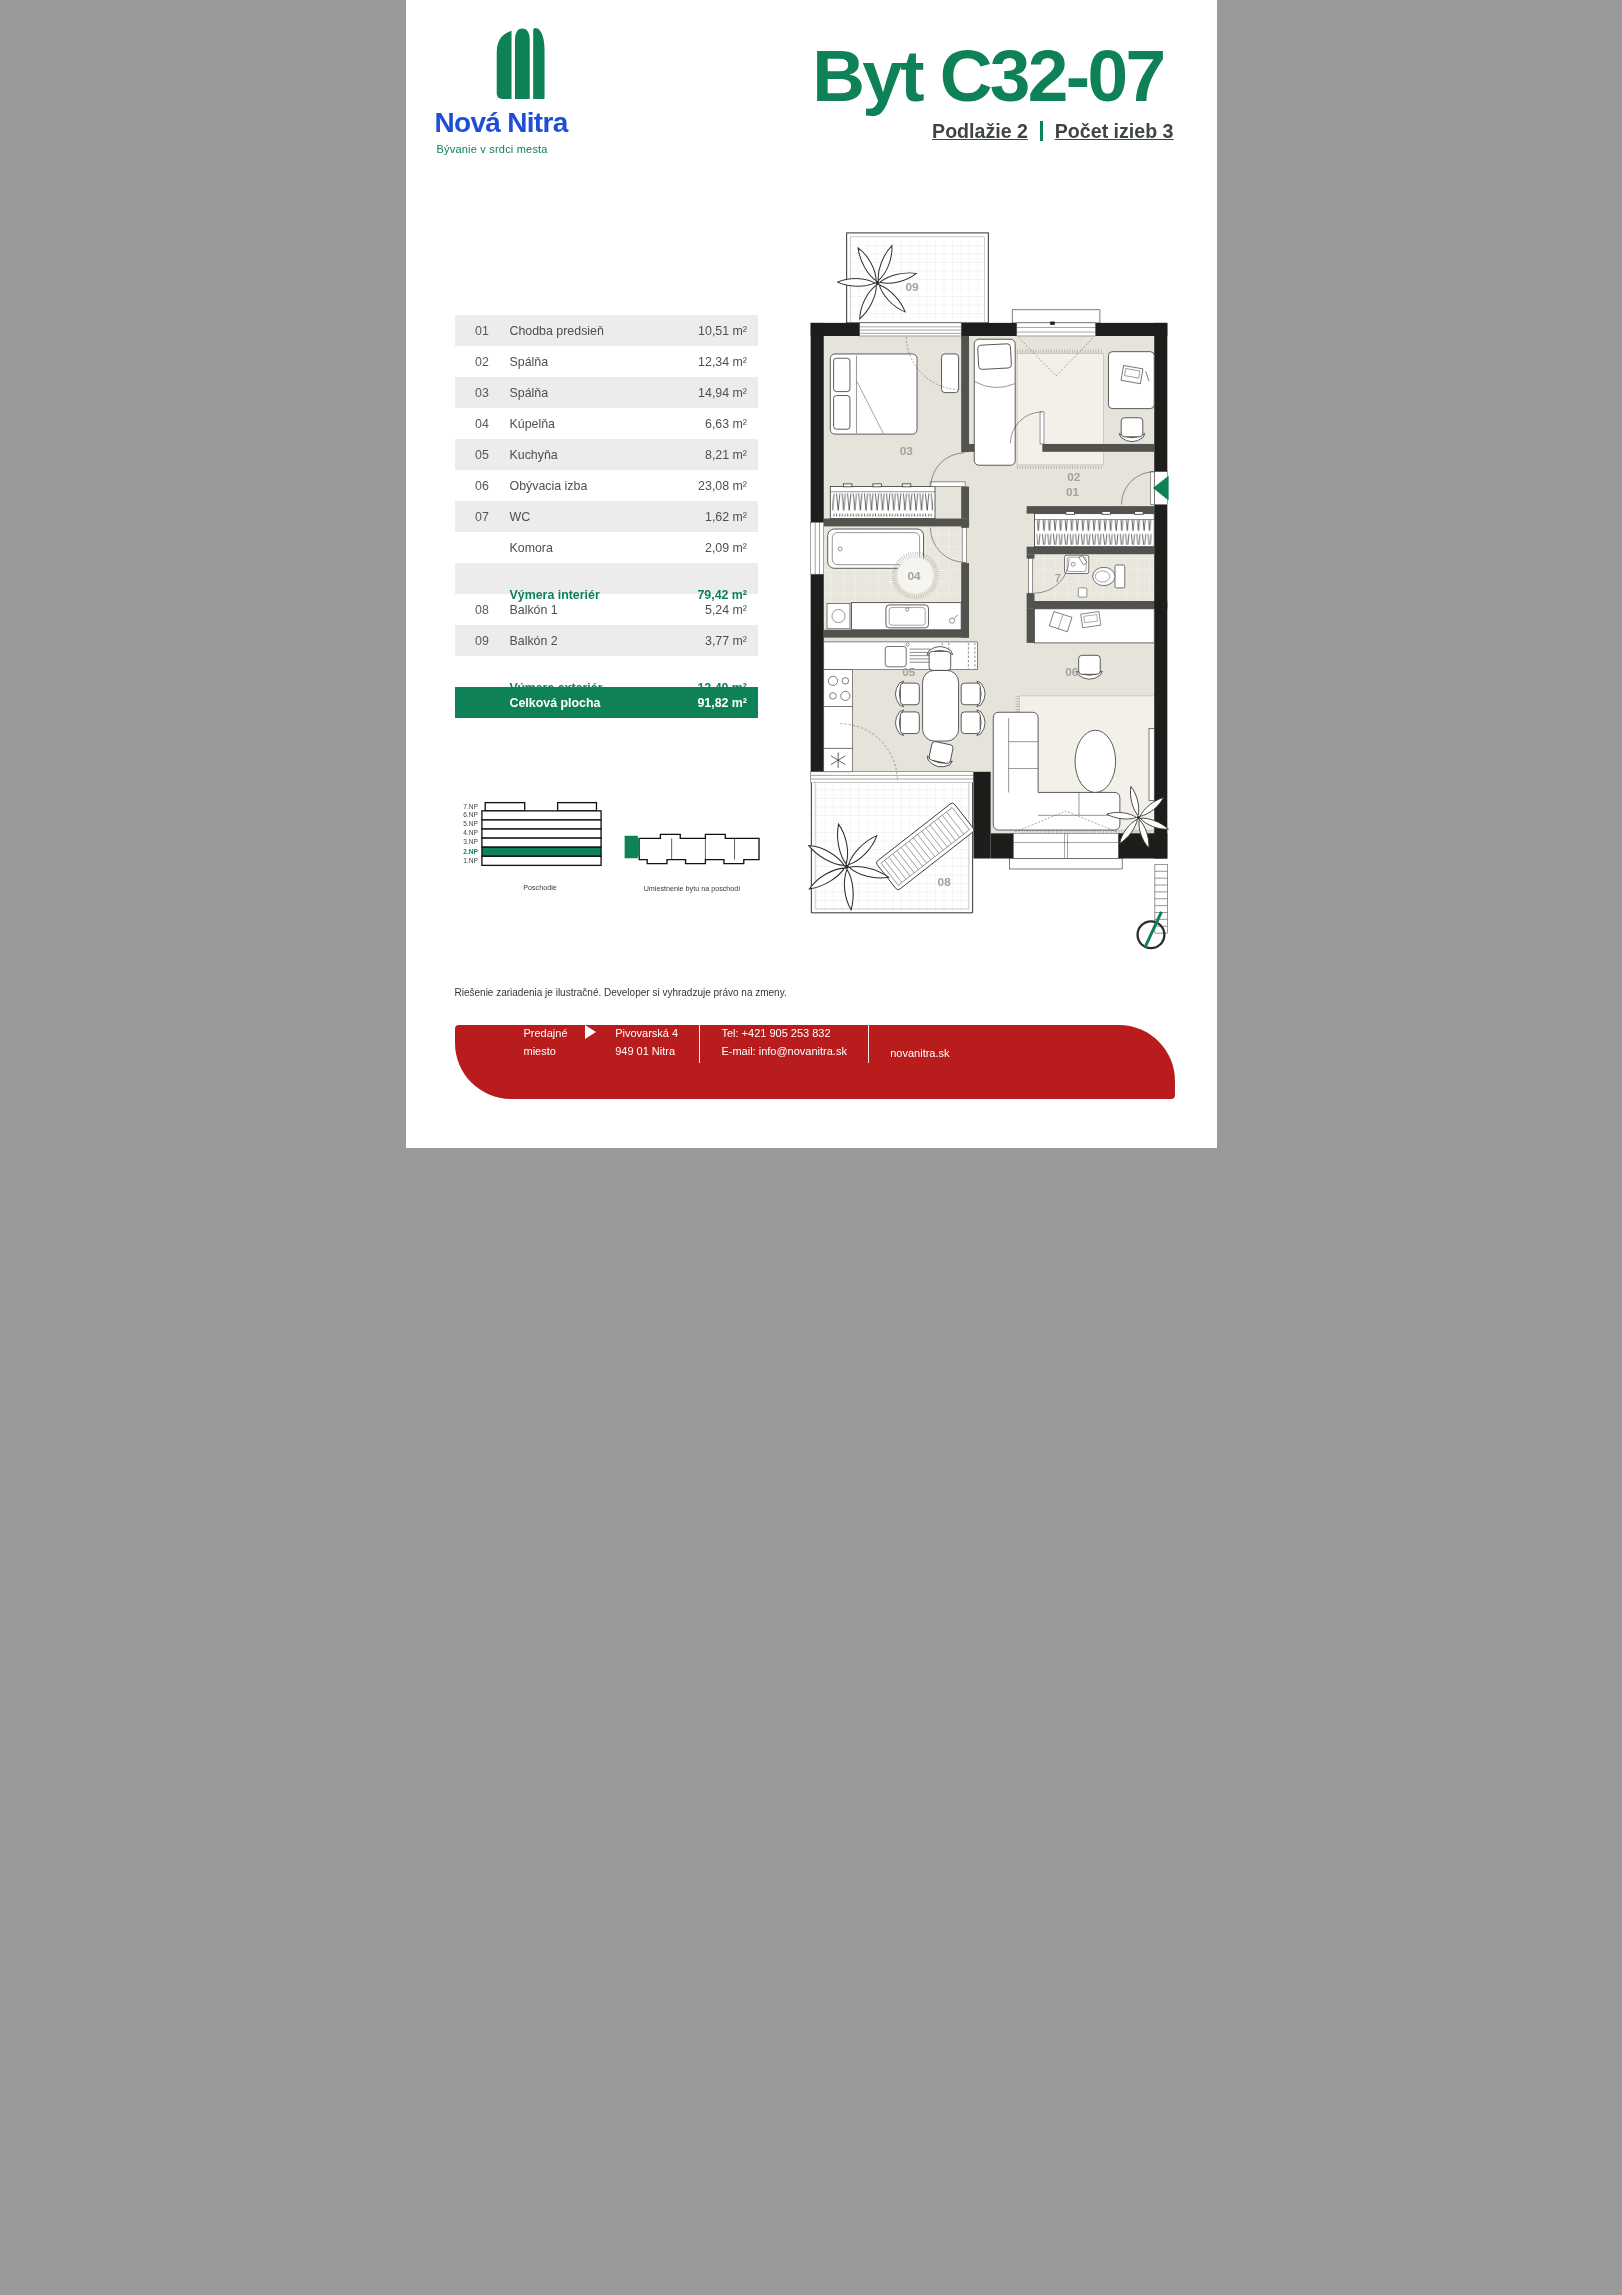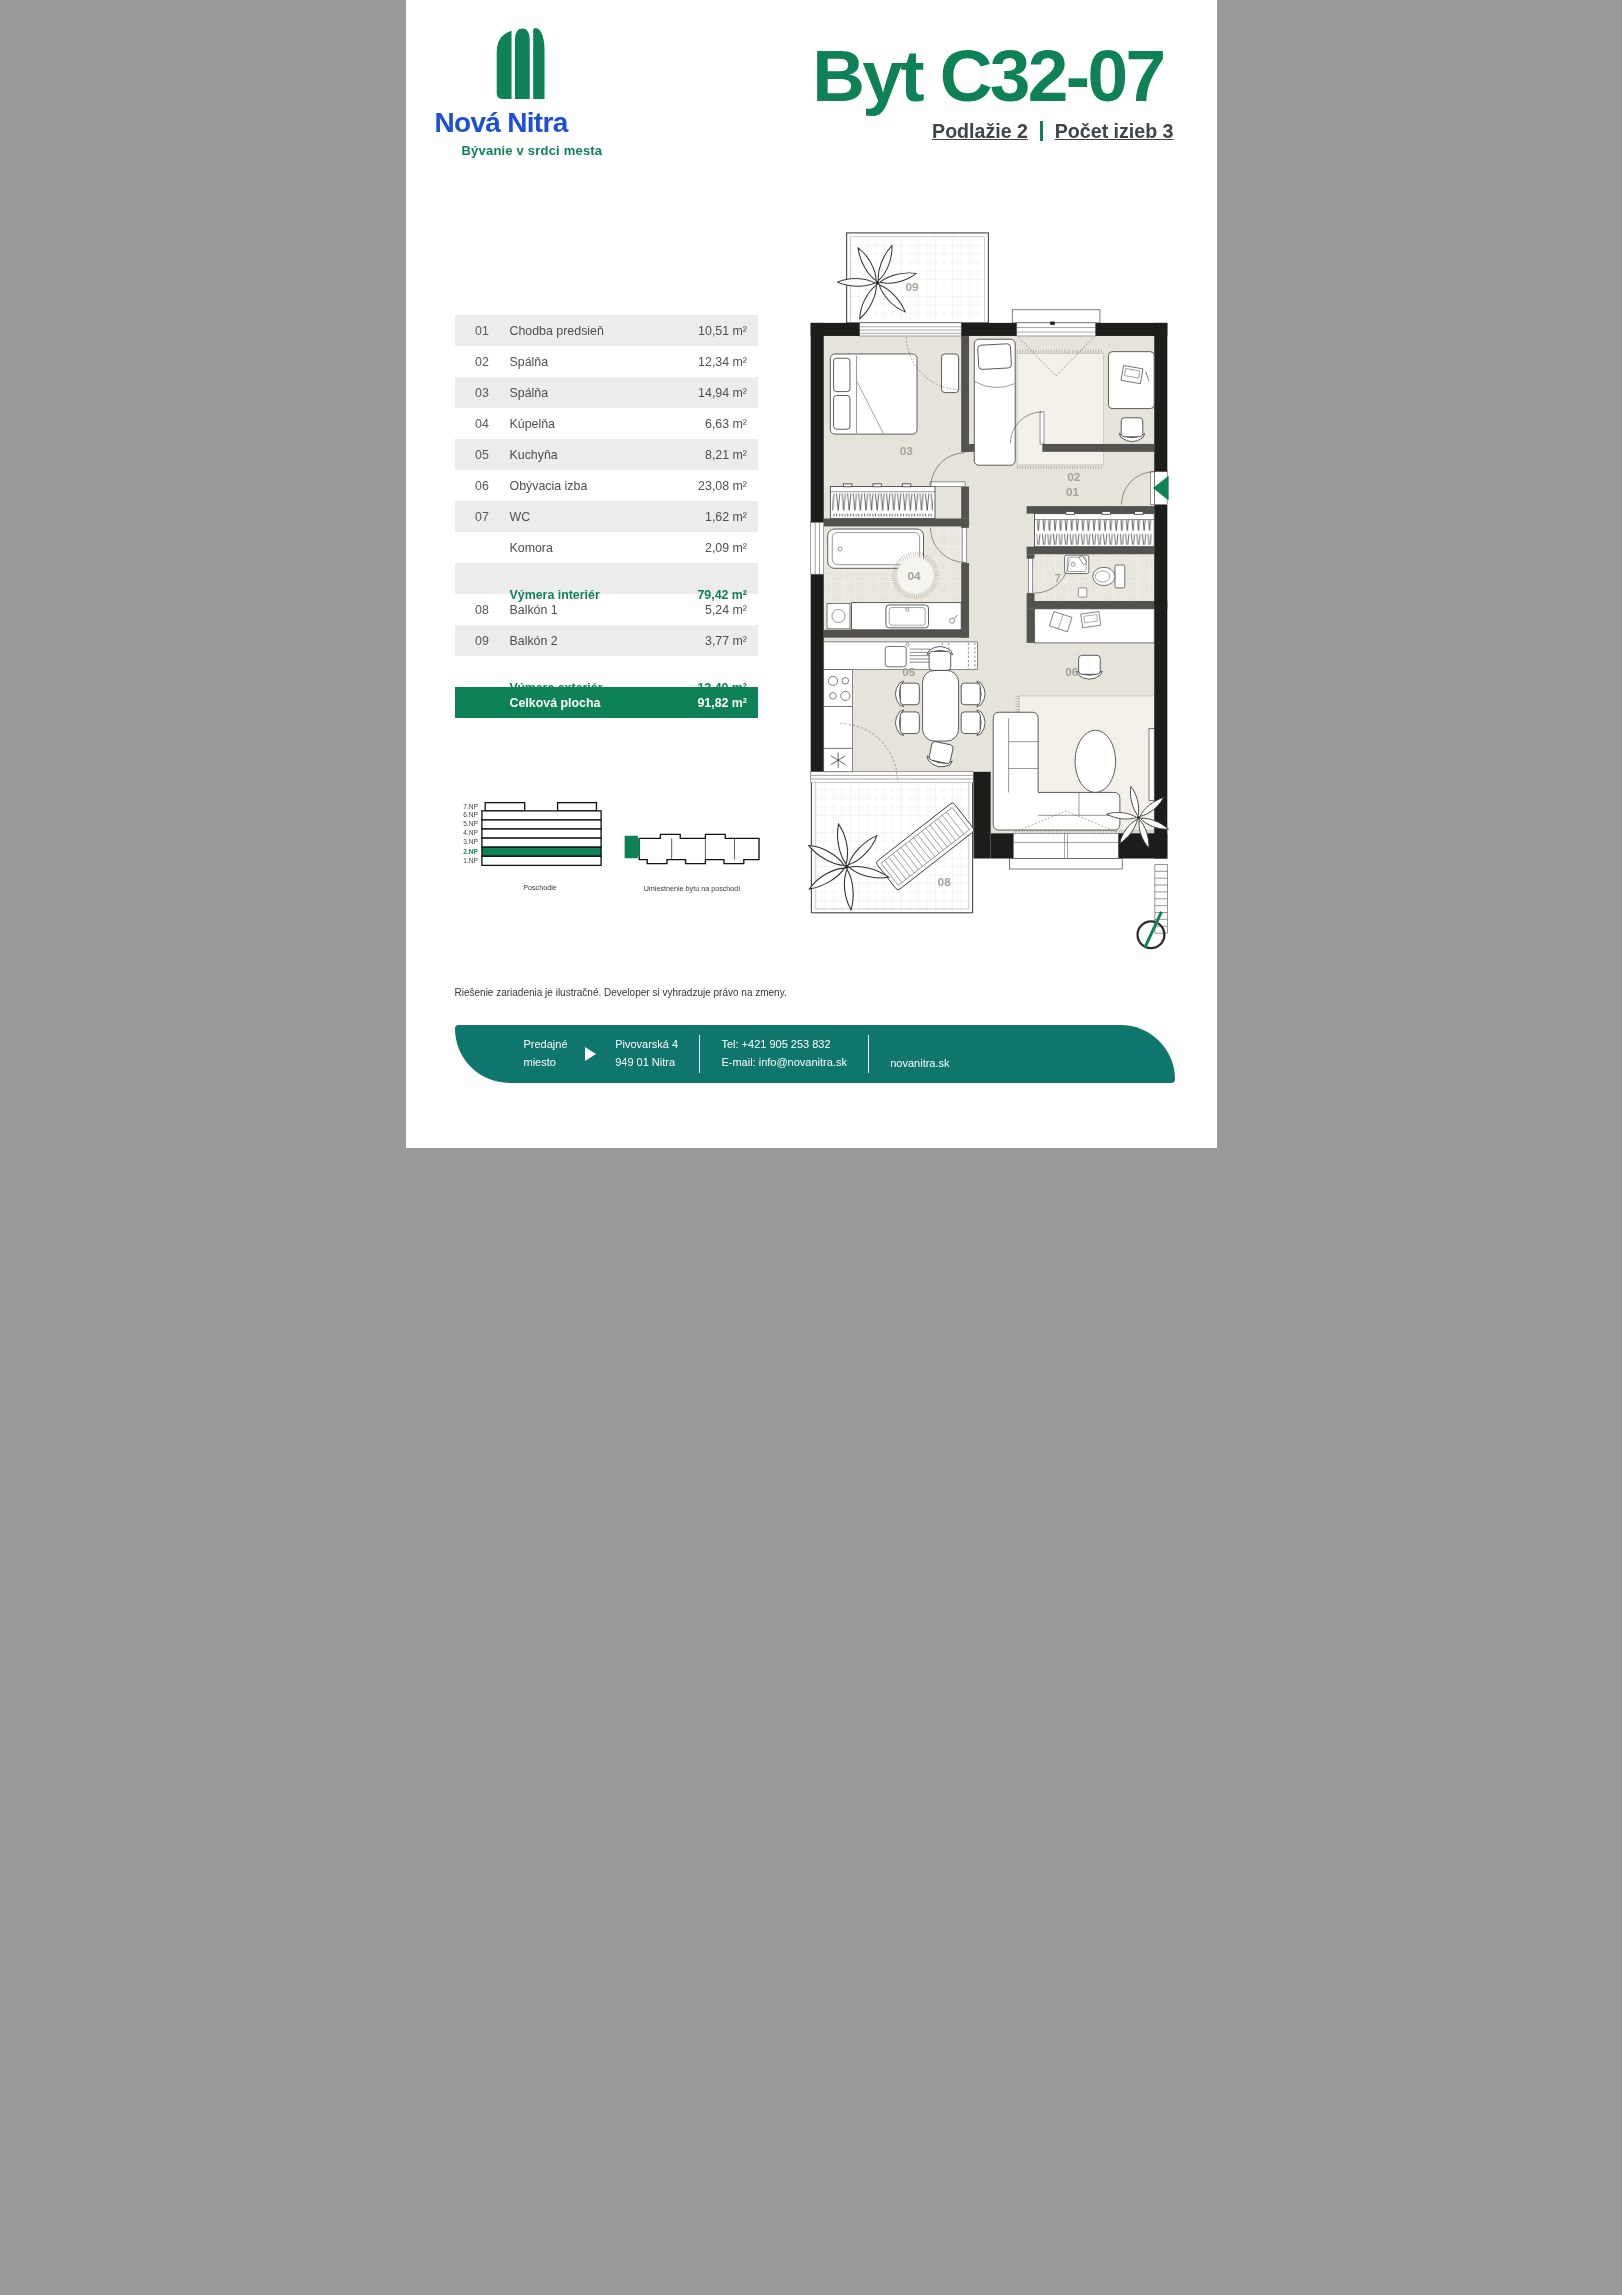--- a/index.html
+++ b/index.html
@@ -2,22 +2,22 @@
 <html style="font-size:10.5px"><head>
 <meta charset="utf-8">
 <style>
   html,body{margin:0;padding:0;background:#9a9a9a;}
   .page{position:relative;width:811px;height:1148px;margin:0 auto;background:#ffffff;
         font-family:"Liberation Sans",sans-serif;overflow:hidden;}
   
   .logo-mark{position:absolute;left:83px;top:25px;width:61px;height:74px;}
   .logo-text{position:absolute;left:29px;top:107px;font-size:28px;font-weight:bold;
              letter-spacing:-0.7px;color:#1d4ed8;white-space:nowrap;}
-  .logo-tagline{position:absolute;left:31px;top:143px;font-size:13px;font-weight:bold;
-                color:#0f8156;letter-spacing:0.2px;white-space:nowrap;margin-left:25px;}
+  .logo-tagline{position:absolute;left:31px;top:143px;font-size:11px;font-weight:normal;
+                color:#0f8156;letter-spacing:0.2px;white-space:nowrap;}
   
   .title{position:absolute;right:53px;top:34px;font-size:73px;font-weight:bold;
          letter-spacing:-2.6px;color:#0f8156;white-space:nowrap;}
   .subtitle{position:absolute;right:43px;top:120px;font-size:19.6px;font-weight:bold;
             color:#3f4447;white-space:nowrap;text-decoration:underline;}
   .subtitle .sep{display:inline-block;width:3.3px;height:19.6px;background:#0f8156;
                  margin:0 11.8px;vertical-align:-2.6px;}
   
   .rtable{position:absolute;left:49px;top:315px;width:303px;}
   .rrow{display:flex;align-items:center;height:31px;font-size:12.4px;color:#4b5054;}
@@ -33,22 +33,22 @@
   .plan svg{width:100%;height:100%;}
   .plan text{font-family:"Liberation Sans",sans-serif;font-weight:bold;fill:#a3a39c;}
   
   .floors{position:absolute;left:46px;top:800px;width:152px;height:79px;}
   .outline{position:absolute;left:216px;top:827px;width:139px;height:40px;}
   .caption{position:absolute;font-size:7.2px;color:#3a3a3a;text-align:center;}
   .cap-floors{left:69px;top:883px;width:131px;}
   .cap-outline{left:216px;top:884px;width:141px;}
   
   .disclaimer{position:absolute;left:49px;top:987px;font-size:10px;color:#333639;}
-  .footer{position:absolute;left:49px;top:1025px;width:720px;height:58px;background:#0f766e;
-          border-radius:3.9px 56px 3.9px 56px;display:flex;align-items:center;color:#fff;}
+  .footer{position:absolute;left:49px;top:1025px;width:720px;height:74px;background:#b91c1c;
+          border-radius:3.9px 56px 3.9px 56px;display:flex;align-items:flex-start;color:#fff;}
   .footer .block{font-size:11px;line-height:1.6;white-space:nowrap;}
   .footer .sales{margin-left:69px;}
   .footer .arrow{width:0;height:0;border-left:11px solid #ffffff;border-top:7.2px solid transparent;
                  border-bottom:7.2px solid transparent;margin:0 19.6px 0 17px;}
   .footer .fdiv{width:1.3px;height:38px;background:rgba(255,255,255,.9);margin:0 21px;}
   .footer .website{padding-top:19.6px;}
 </style>
 </head>
 <body>
 

